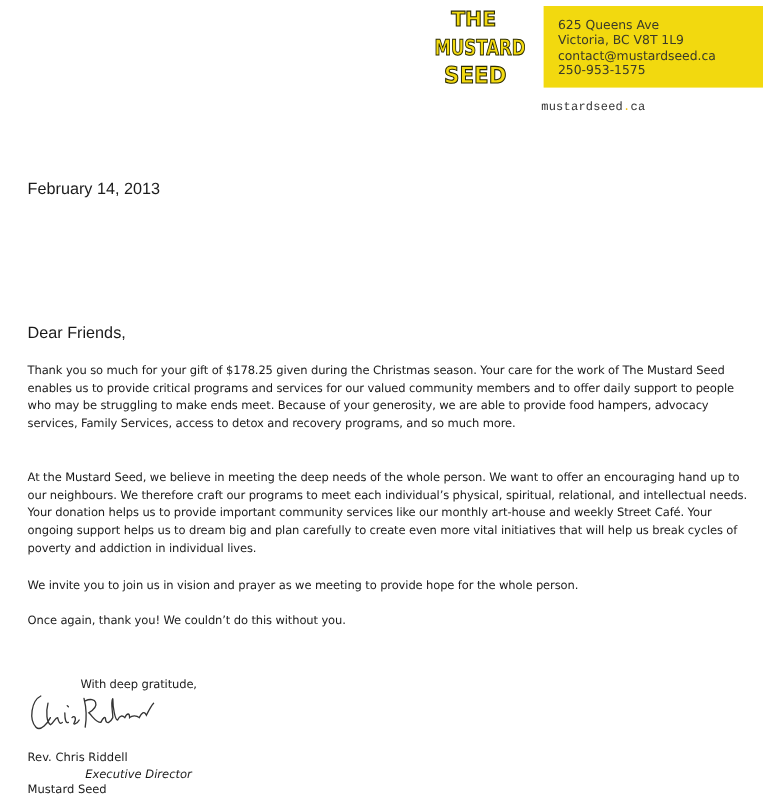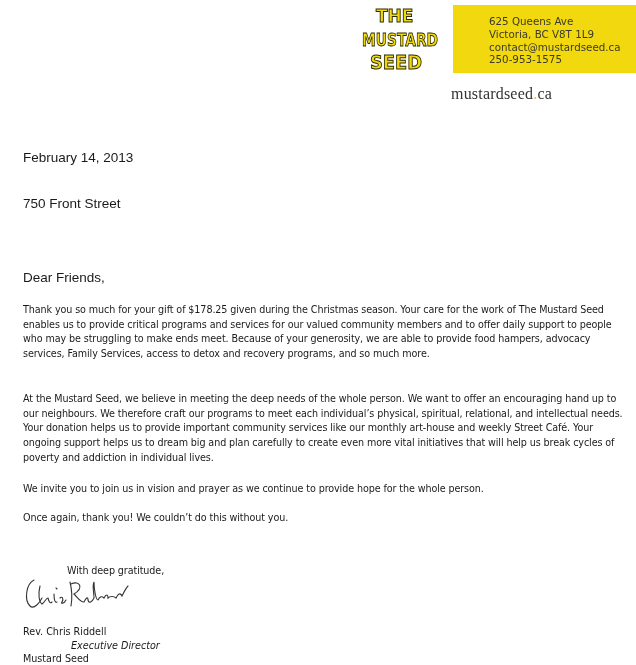--- a/index.html
+++ b/index.html
@@ -1,20 +1,20 @@
 <!DOCTYPE html>
 <html><head>
 <meta charset="utf-8">
 <style>
   html, body { margin:0; padding:0; background:#ffffff; }
   body { width:636px; height:665px; position:relative; overflow:hidden; font-family:"Liberation Sans", sans-serif; color:#1a1a1a; }
   .logo { position:absolute; left:360px; top:2px; width:80px; height:70px; }
   .contact-box { position:absolute; left:453px; top:5px; width:183px; height:68px; background:#f2d90f; }
-  .contact-box .lines { position:absolute; left:12px; top:10px; font-family:"DejaVu Sans", sans-serif; font-size:10.3px; line-height:12.8px; color:#3a3a2a;margin-left:24px; }
-  .website { position:absolute; left:451px; top:85px; font-family:Liberation Serif, serif; font-size:16px; color:#333333; letter-spacing:0.2px; }
+  .contact-box .lines { position:absolute; left:12px; top:10px; font-family:"DejaVu Sans", sans-serif; font-size:10.3px; line-height:12.8px; color:#3a3a2a; }
+  .website { position:absolute; left:451px; top:85px; font-family:Liberation Mono, monospace; font-size:10px; color:#333333; letter-spacing:0.2px; }
   .website .dot { color:#f2c20f; }
   .date { position:absolute; left:23px; top:150px; font-size:13.5px; }
   .recipient { position:absolute; left:23px; top:196px; font-size:13.5px; line-height:16px; }
   .salutation { position:absolute; left:23px; top:270px; font-size:13.5px; }
   .body-para { position:absolute; left:23px; font-family:"DejaVu Sans", sans-serif; font-size:9.6px; line-height:14.7px; width:600px; letter-spacing:-0.1px; }
   .p1 { top:303px; }
   .p2 { top:392px; }
   .p3 { top:482px; }
   .p4 { top:511px; }
   .closing { top:564px;margin-left:44px; }
@@ -42,28 +42,27 @@
       <div>contact@mustardseed.ca</div>
       <div>250-953-1575</div>
     </div>
   </div>
 
   <div class="website"><span>mustardseed</span><span class="dot">.</span><span>ca</span></div>
 
   <div class="date">February 14, 2013</div>
 
   <div class="recipient">
-    <div>750 Front Street</div>
   </div>
 
   <div class="salutation">Dear Friends,</div>
 
   <div class="body-para p1">Thank you so much for your gift of $178.25 given during the Christmas season.  Your care for the work of The Mustard Seed enables us to provide critical programs and services for our valued community members and to offer daily support to people who may be struggling to make ends meet.  Because of your generosity, we are able to provide food hampers, advocacy services, Family Services, access to detox and recovery programs, and so much more.</div>
   <div class="body-para p2">At the Mustard Seed, we believe in meeting the deep needs of the whole person.  We want to offer an encouraging hand up to our neighbours.  We therefore craft our programs to meet each individual’s physical, spiritual, relational, and intellectual needs.  Your donation helps us to provide important community services like our monthly art-house and weekly Street Café.  Your ongoing support helps us to dream big and plan carefully to create even more vital initiatives that will help us break cycles of poverty and addiction in individual lives.</div>
-  <div class="body-para p3">We invite you to join us in vision and prayer as we continue to provide hope for the whole person.</div>
+  <div class="body-para p3">We invite you to join us in vision and prayer as we meeting to provide hope for the whole person.</div>
   <div class="body-para p4">Once again, thank you!  We couldn’t do this without you.</div>
   <div class="body-para closing">With deep gratitude,</div>
 
   <svg class="signature" viewBox="0 0 110 45">
     <path d="M12 8 C4 12 2 28 8 34 C12 38 18 30 20 26 M18 14 C16 22 17 30 20 32 C23 30 24 26 26 26 C27 30 28 32 30 30 M32 22 C32 28 33 31 35 30 M34 16 L35 17 M38 26 C40 24 42 26 40 30 C38 32 42 32 44 28 M48 10 C50 18 50 28 49 34 M49 12 C58 8 62 16 52 22 C56 26 58 30 62 30 C64 26 66 24 66 28 C67 32 70 30 72 26 C72 20 70 14 72 10 C72 18 74 28 76 28 C78 24 80 24 82 26 C84 22 86 22 86 26 C88 24 92 24 94 26 C96 22 98 20 100 24 C102 20 104 16 106 14" fill="none" stroke="#333" stroke-width="1.1" stroke-linecap="round"></path>
   </svg>
 
   <div class="signer">
     <div>Rev. Chris Riddell</div>
     <div class="title">Executive Director</div>

